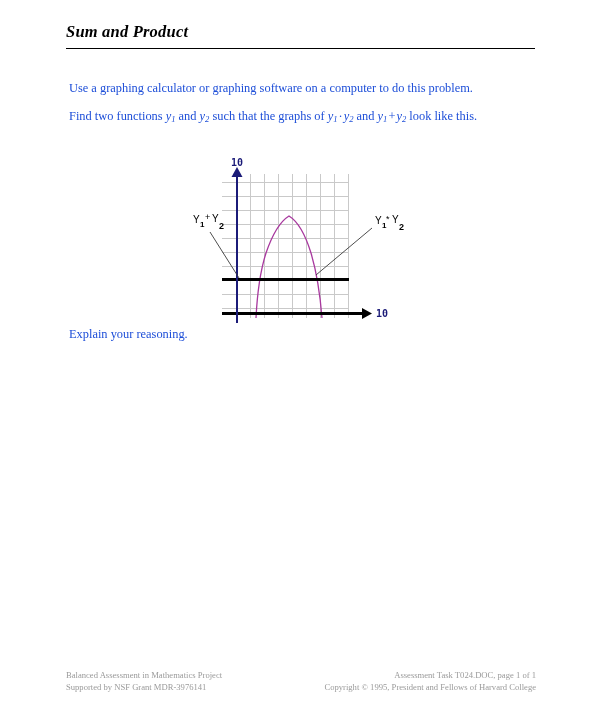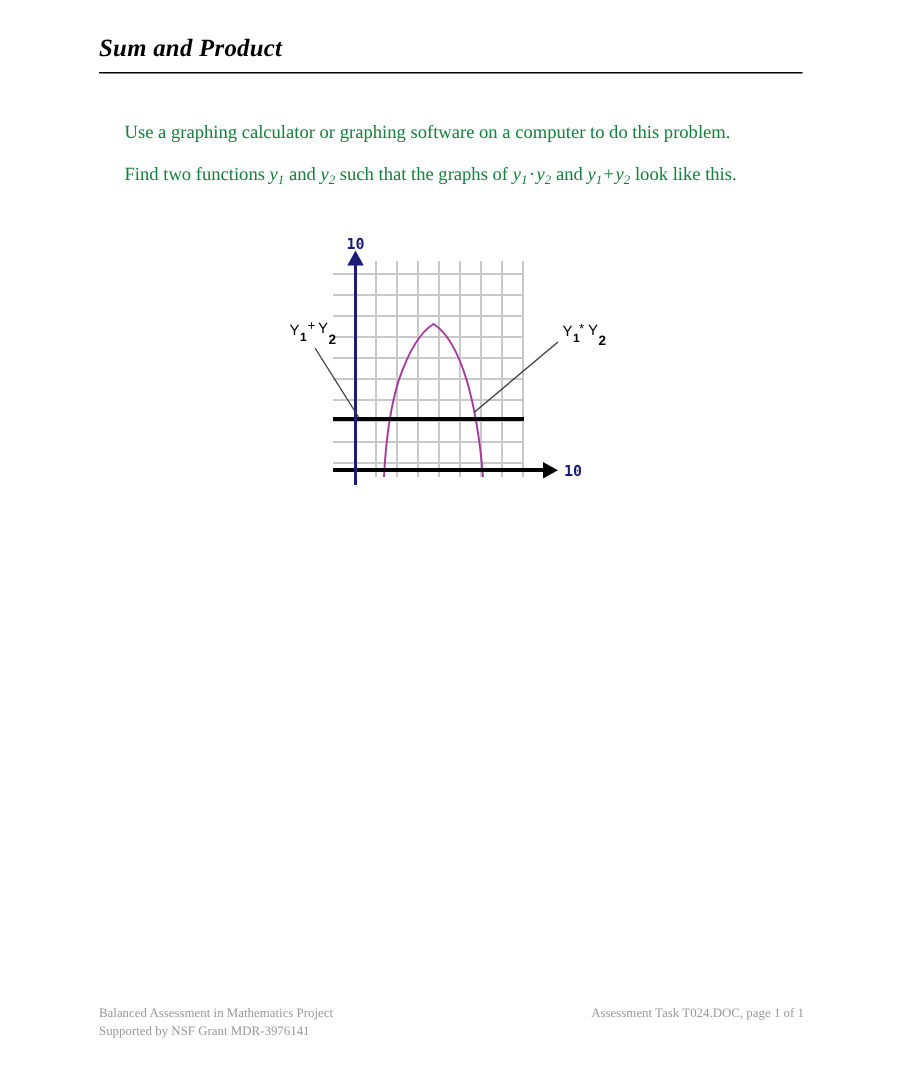--- a/index.html
+++ b/index.html
@@ -41,24 +41,24 @@
     left: 66px;
     top: 48px;
     width: 469px;
     height: 1px;
     background: #000;
   }
 
   
   .para {
     position: absolute;
-    left: 83px;
+    left: 69px;
     font-size: 12.4px;
     line-height: 16px;
-    color: #15803d;
+    color: #1d4ed8;
     white-space: nowrap;
   }
   .para-1 { top: 80px; }
   .para-2 { top: 108px; }
   .para-3 { top: 326px; }
 
   .mvar {
     font-style: italic;
     font-family: "Liberation Serif", "DejaVu Serif", serif;
   }
@@ -176,24 +176,28 @@
       <g font-family="'Liberation Sans', sans-serif" fill="#000000">
         <text x="187" y="66" font-size="10">Y</text>
         <text x="194" y="70" font-size="8" font-weight="bold">1</text>
         <text x="198" y="64" font-size="9">*</text>
         <text x="204" y="65" font-size="10">Y</text>
         <text x="211" y="72" font-size="9" font-weight="bold">2</text>
       </g>
     </svg>
   </div>
 
+  <div class="para para-3">
+    <span>Explain your reasoning.</span>
+  </div>
 
   <div class="footer">
     <div class="footer-row">
       <span class="footer-left">Balanced Assessment in Mathematics Project</span>
       <span class="footer-right">Assessment Task T024.DOC, page 1 of 1</span>
     </div>
     <div class="footer-row">
       <span class="footer-left">Supported by NSF Grant MDR-3976141</span>
+      <span class="footer-right">Copyright © 1995, President and Fellows of Harvard College</span>
     </div>
   </div>
 
 </div>
 
 </body></html>

